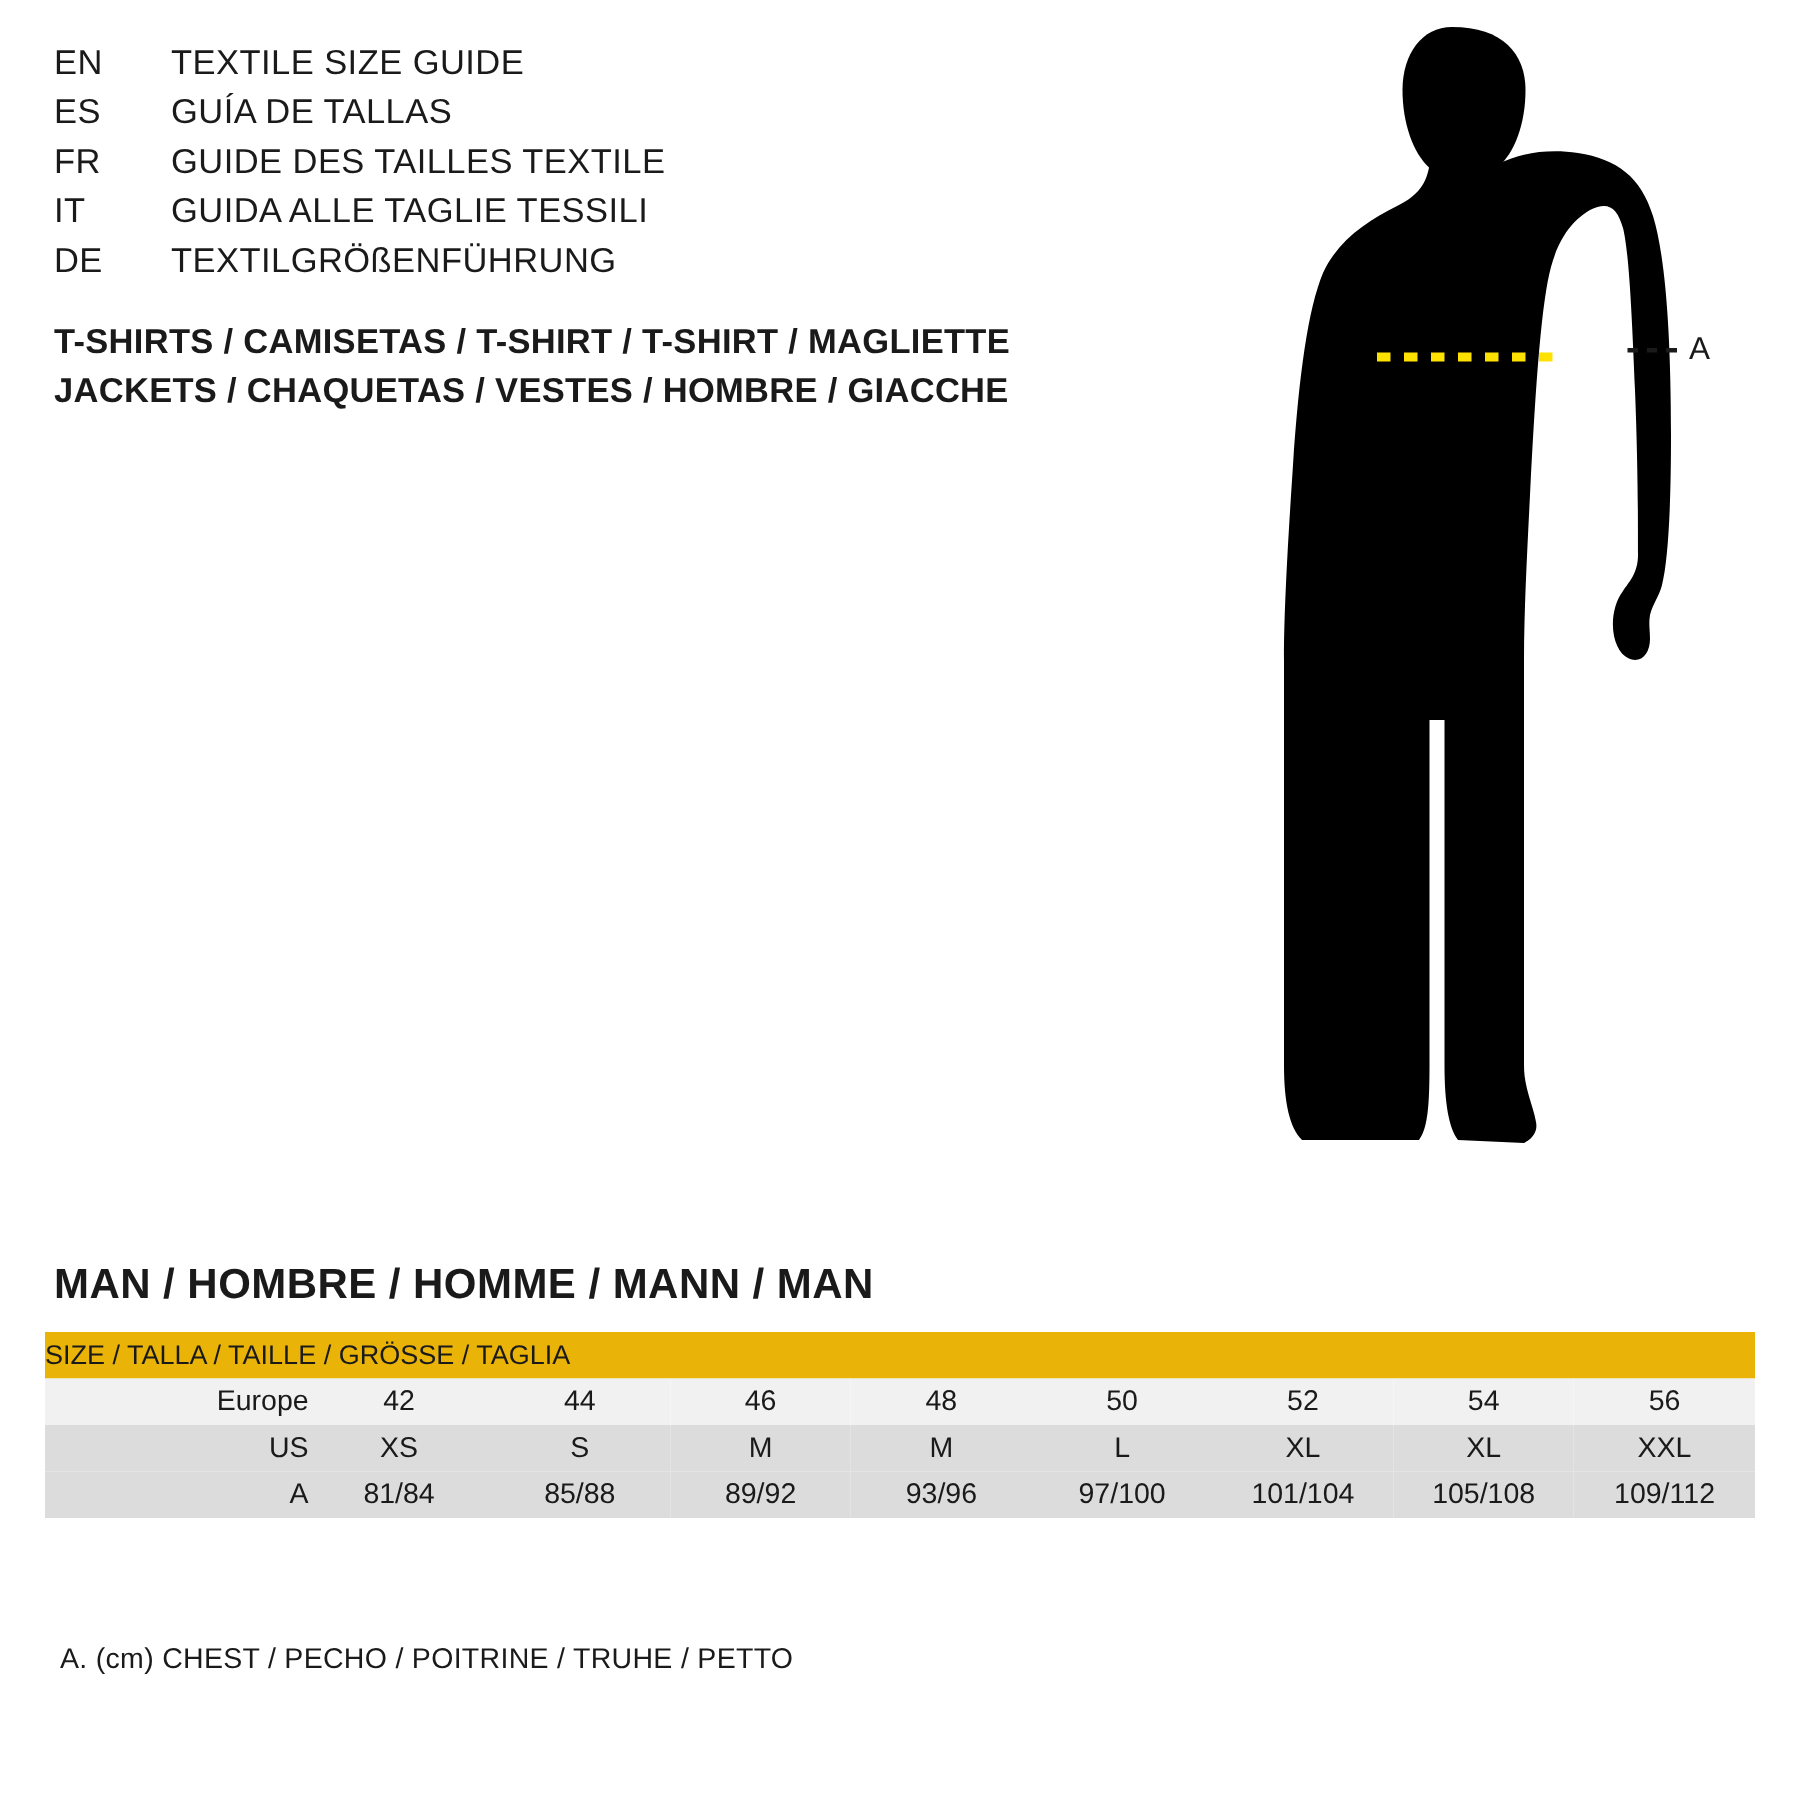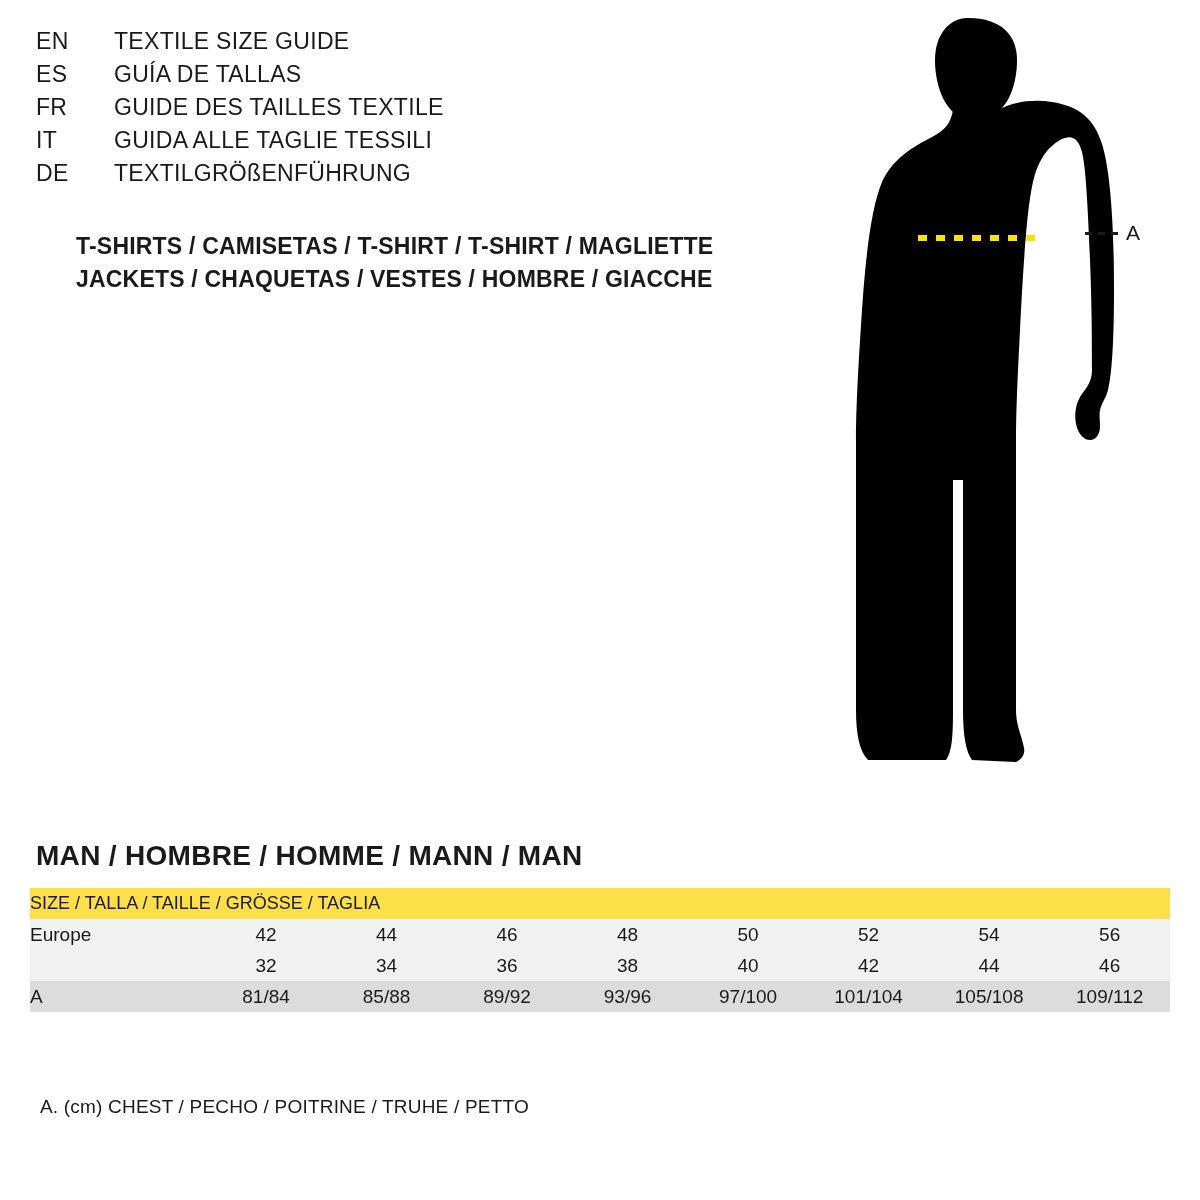--- a/index.html
+++ b/index.html
@@ -34,23 +34,22 @@
     letter-spacing: 0.3px;
   }
   .lang-text {
     font-size: 23px;
     letter-spacing: 0.3px;
   }
 
   .garment-lines {
     position: absolute;
     left: 36px;
-    top: 230px;
+    top: 211px;
     width: 760px;
-    margin-left: 40px;
   }
   .garment-line {
     font-size: 23px;
     font-weight: bold;
     letter-spacing: 0.2px;
     line-height: 33px;
     white-space: nowrap;
   }
 
   
@@ -96,34 +95,34 @@
     width: 1140px;
     border-collapse: collapse;
     font-size: 19px;
   }
   table.size-table td {
     padding: 0;
     height: 31px;
     vertical-align: middle;
   }
   .row-head td {
-    background: #fde047;
+    background: #eab308;
     font-size: 18px;
     color: #1a1a1a;
     padding-left: 12px;
     height: 30px;
   }
   .row-light td { background: #f1f1f1; }
   .row-mid td { background: #dcdcdc; }
   .row-light2 td { background: #f1f1f1; }
   .row-mid2 td { background: #dcdcdc; }
 
   .cell-label {
     padding-left: 12px;
-    text-align: left;
+    text-align: right;
     width: 175px;
     white-space: nowrap;
     margin-top: 34px;
   }
   .cell-val {
     text-align: center;
     width: 120px;
     white-space: nowrap;
   }
 
@@ -232,30 +231,30 @@
       <td class="cell-label">Europe</td>
       <td class="cell-val">42</td>
       <td class="cell-val">44</td>
       <td class="cell-val">46</td>
       <td class="cell-val">48</td>
       <td class="cell-val">50</td>
       <td class="cell-val">52</td>
       <td class="cell-val">54</td>
       <td class="cell-val">56</td>
     </tr>
-    <tr class="row-light2">
-      <td class="cell-label"></td>
-      <td class="cell-val">32</td>
-      <td class="cell-val">34</td>
-      <td class="cell-val">36</td>
-      <td class="cell-val">38</td>
-      <td class="cell-val">40</td>
-      <td class="cell-val">42</td>
-      <td class="cell-val">44</td>
-      <td class="cell-val">46</td>
+    <tr class="row-mid">
+      <td class="cell-label">US</td>
+      <td class="cell-val">XS</td>
+      <td class="cell-val">S</td>
+      <td class="cell-val">M</td>
+      <td class="cell-val">M</td>
+      <td class="cell-val">L</td>
+      <td class="cell-val">XL</td>
+      <td class="cell-val">XL</td>
+      <td class="cell-val">XXL</td>
     </tr>
     <tr class="row-mid2">
       <td class="cell-label">A</td>
       <td class="cell-val">81/84</td>
       <td class="cell-val">85/88</td>
       <td class="cell-val">89/92</td>
       <td class="cell-val">93/96</td>
       <td class="cell-val">97/100</td>
       <td class="cell-val">101/104</td>
       <td class="cell-val">105/108</td>

